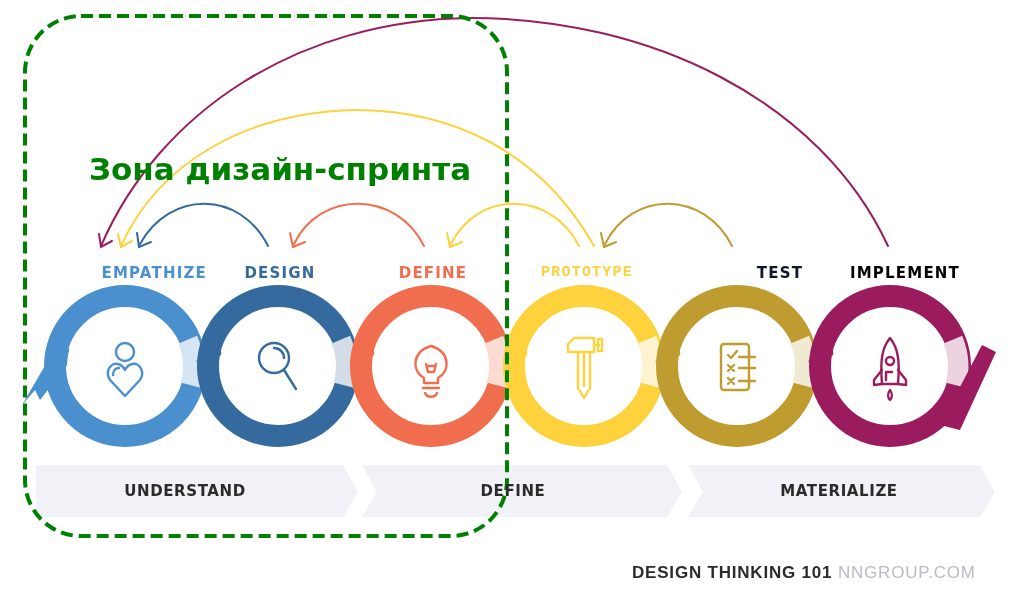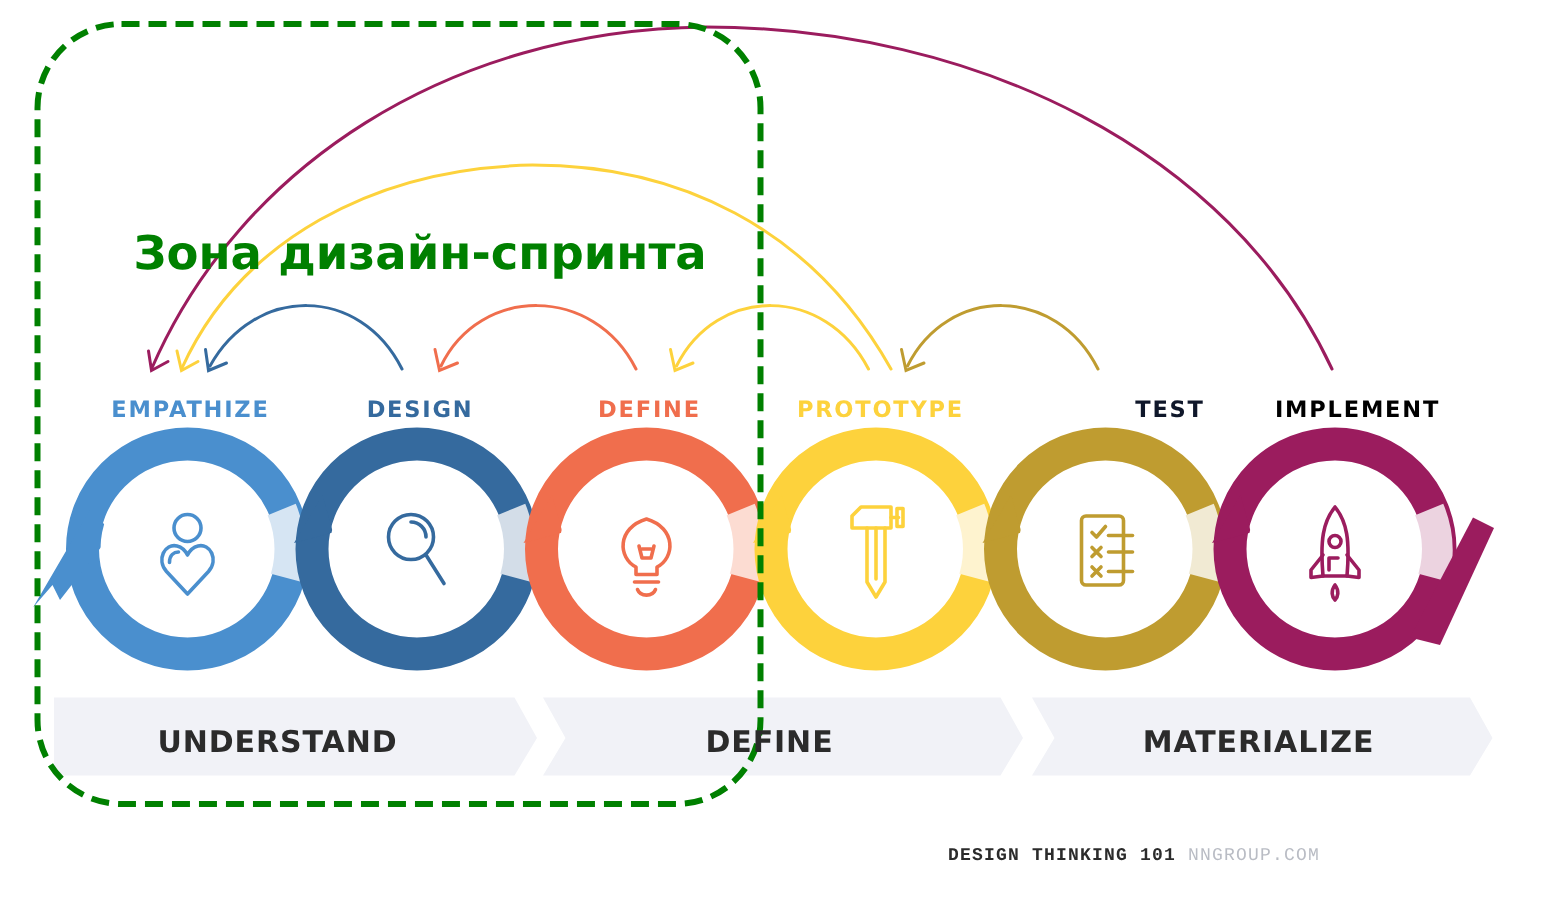--- a/index.html
+++ b/index.html
@@ -1,21 +1,21 @@
 <!DOCTYPE html>
 <html><head>
 <meta charset="utf-8">
 <style>
   html, body { margin: 0; padding: 0; background: #ffffff; }
   body { width: 1033px; height: 607px; position: relative; overflow: hidden; font-family: "Liberation Sans", sans-serif; }
   .canvas { position: absolute; left: 0; top: 0; width: 1033px; height: 607px; }
   .stage-label { position: absolute; top: 264px; font-family: "DejaVu Sans", sans-serif; font-weight: bold; font-size: 15px; letter-spacing: 1.2px; text-align: center; width: 160px; }
-  .phase-label { position: absolute; top: 482px; font-family: "DejaVu Sans", sans-serif; font-weight: bold; font-size: 20px; letter-spacing: 0.6px; color: #2b2b2b; text-align: center; }
+  .phase-label { position: absolute; top: 482px; font-family: "DejaVu Sans", sans-serif; font-weight: bold; font-size: 15px; letter-spacing: 0.6px; color: #2b2b2b; text-align: center; }
   .sprint-title { position: absolute; left: 70px; top: 151px; font-family: "DejaVu Sans", sans-serif; font-weight: bold; font-size: 31px; color: #008000; white-space: nowrap; margin-left: 19px; }
-  .footer { position: absolute; left: 632px; top: 563px; font-family: Liberation Mono, monospace; font-size: 12px; letter-spacing: 0.8px; white-space: nowrap; }
+  .footer { position: absolute; left: 632px; top: 563px; font-family: Liberation Sans, sans-serif; font-size: 17px; letter-spacing: 0.8px; white-space: nowrap; }
   .footer .main { color: #2b2b2b; font-weight: bold; }
   .footer .site { color: #b9bcc4; }
 </style>
 </head>
 <body>
 
 <svg class="canvas" width="1033" height="607" viewBox="0 0 1033 607" xmlns="http://www.w3.org/2000/svg">
 
   <g>
     <polygon points="36,465 343,465 358,492 343,517 36,517" fill="#f1f2f7"></polygon>
@@ -123,24 +123,24 @@
       <path d="M882,370 L874,380 L874,385 L882,384"></path>
       <path d="M898,370 L906,380 L906,385 L898,384"></path>
       <path d="M886,380 L886,372 L892,372"></path>
       <path d="M890,390 C887,394 888,398 890,400 C892,398 893,394 890,390 Z"></path>
     </g>
   </g>
 
   <rect x="25" y="16" width="482" height="520" rx="56" ry="56" fill="none" stroke="#008000" stroke-width="4" stroke-dasharray="12,6"></rect>
 </svg>
 
-<div class="stage-label" style="left:47px;color:#4a8fce;">EMPATHIZE</div>
+<div class="stage-label" style="left:47px;color:#4a8fce;text-align:right;">EMPATHIZE</div>
 <div class="stage-label" style="left:200px;color:#356a9e;">DESIGN</div>
 <div class="stage-label" style="left:353px;color:#f06e4d;">DEFINE</div>
-<div class="stage-label" style="left:507px;color:#fdd23c;">PROTOTYPE</div>
+<div class="stage-label" style="left:507px;color:#fdd23c;font-family:Liberation Mono, monospace;">PROTOTYPE</div>
 <div class="stage-label" style="left:700px;color:#0f172a;">TEST</div>
 <div class="stage-label" style="left:825px;color:#000000;">IMPLEMENT</div>
 
 <div class="phase-label" style="left:80px;width:210px;">UNDERSTAND</div>
 <div class="phase-label" style="left:408px;width:210px;">DEFINE</div>
 <div class="phase-label" style="left:734px;width:210px;">MATERIALIZE</div>
 
 <div class="sprint-title">Зона дизайн-спринта</div>
 
 <div class="footer">

